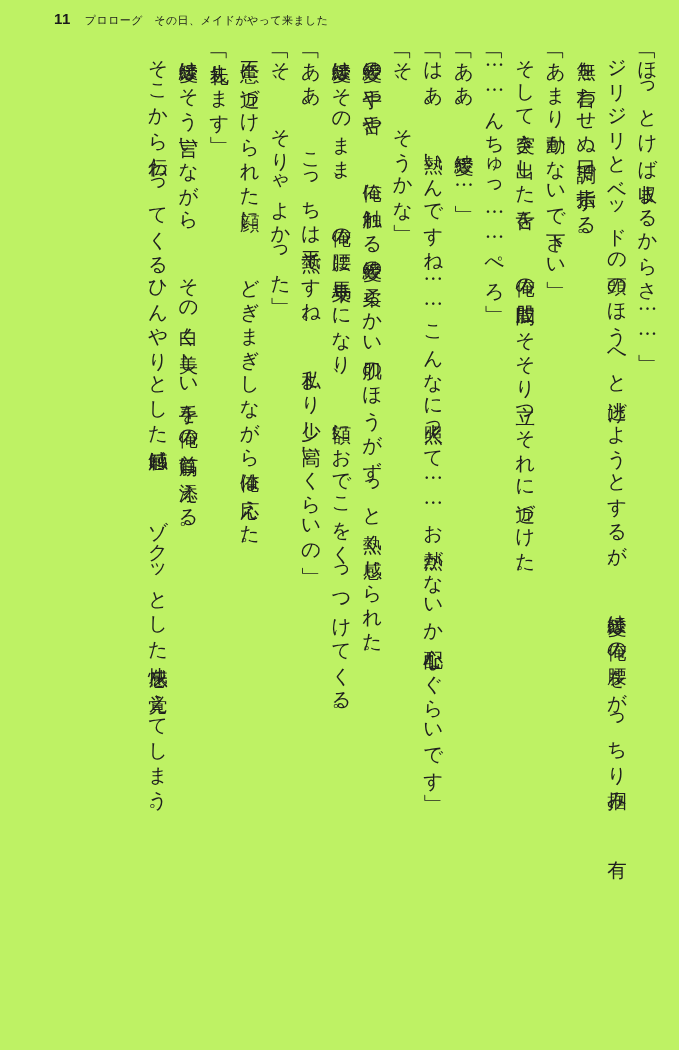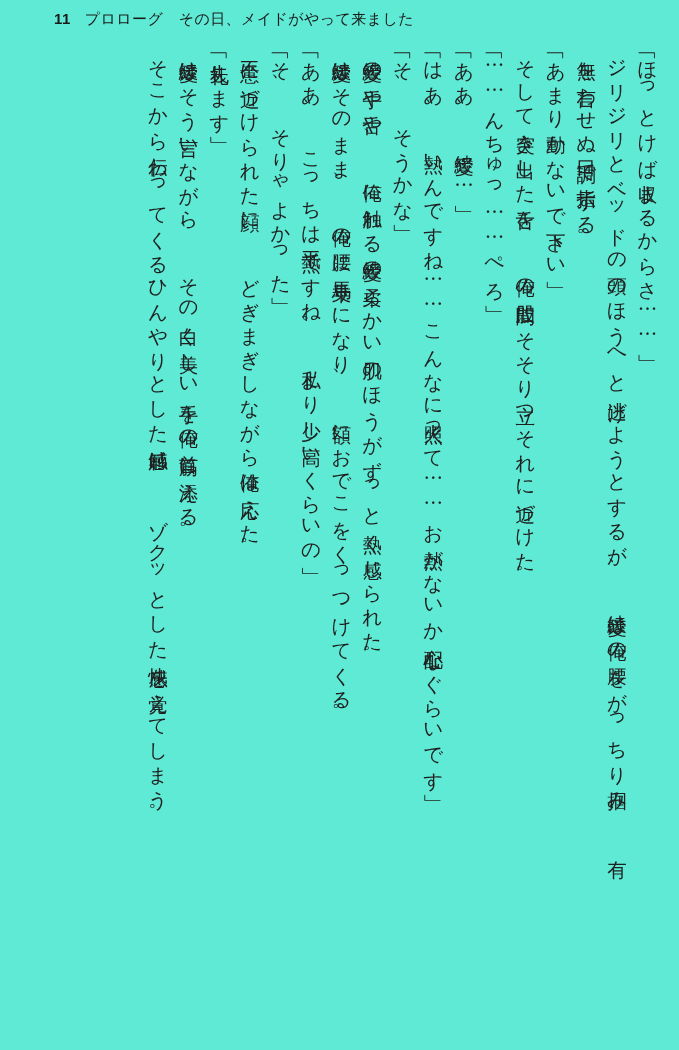--- a/index.html
+++ b/index.html
@@ -13,21 +13,21 @@
     font-family: "Liberation Serif", "DejaVu Serif", serif;
     color: #1a1a1a;
     overflow: hidden;
     position: relative;
   }
   .page {
     width: 679px;
     height: 1050px;
     position: relative;
     box-sizing: border-box;
-    background: #5eead4;
+    background: #bef264;
   }
 
   
   .header {
     position: absolute;
     top: 10px;
     left: 54px;
     right: 40px;
     height: 26px;
     display: flex;
@@ -37,21 +37,21 @@
   }
   .page-number {
     font-family: "Liberation Sans", sans-serif;
     font-size: 15px;
     font-weight: 700;
     color: #1a1a1a;
     letter-spacing: 0.5px;
   }
   .running-title {
     font-family: Liberation Serif, serif;
-    font-size: 15px;
+    font-size: 11px;
     font-weight: 400;
     color: #1a1a1a;
     letter-spacing: 0.4px;
   }
 
   
   .body-text {
     position: absolute;
     top: 46px;
     left: 28px;

